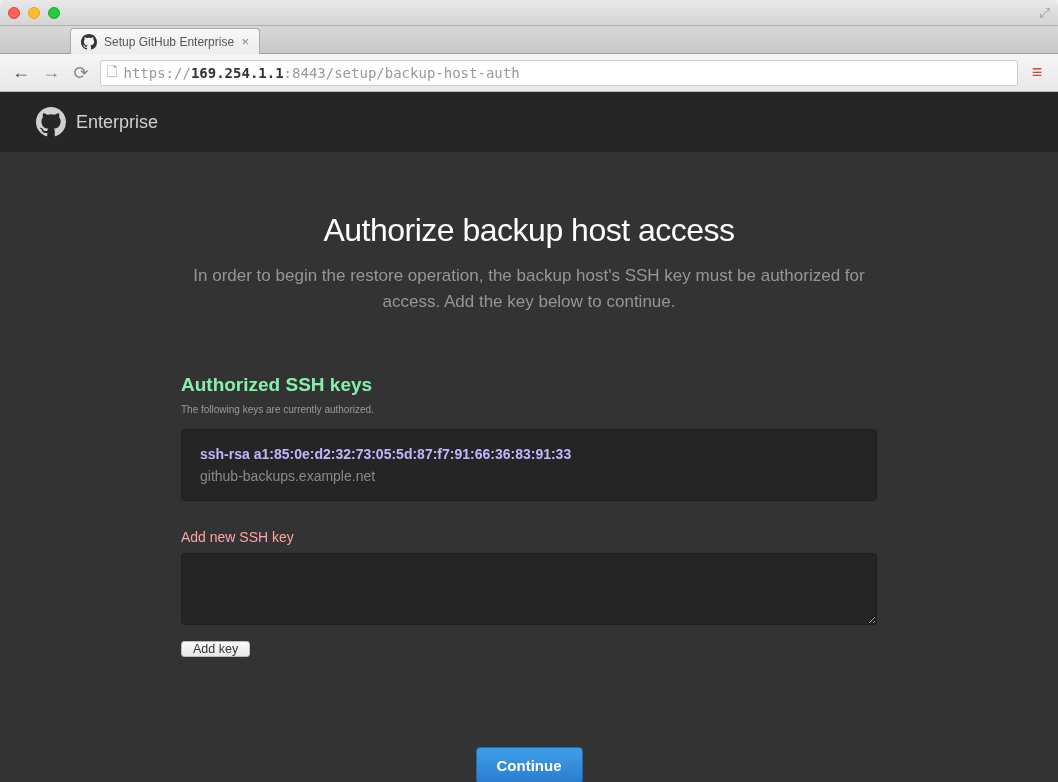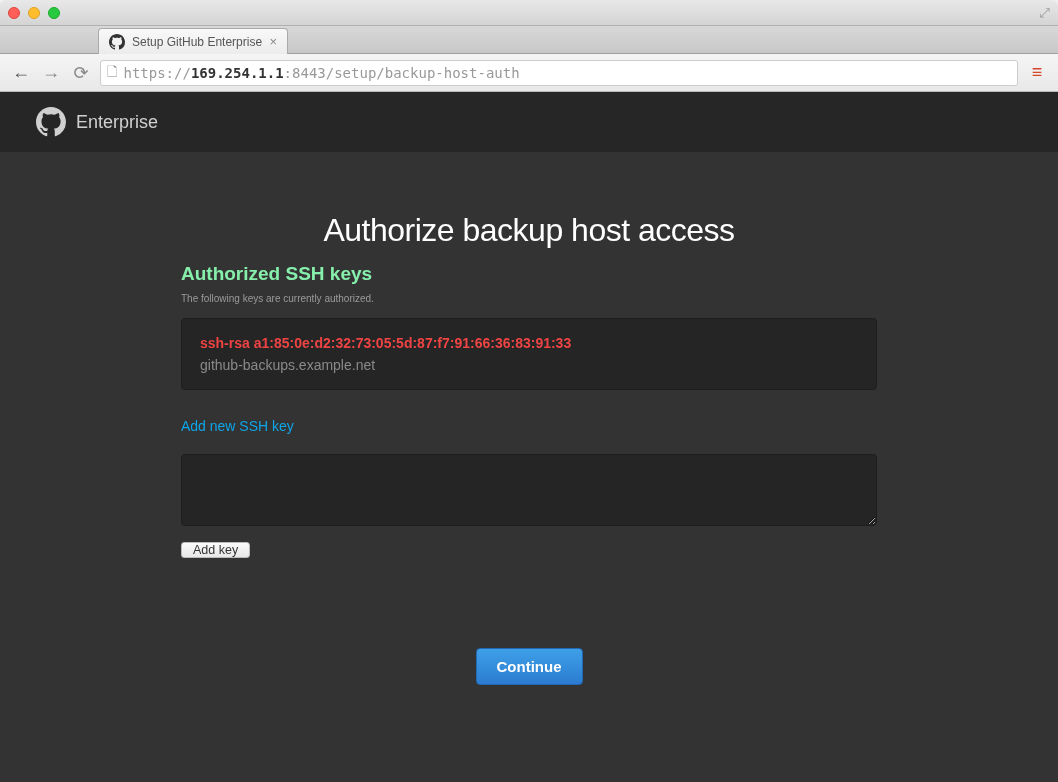--- a/index.html
+++ b/index.html
@@ -33,21 +33,21 @@
       color: #999;
       font-size: 13px;
     }
 
     
     .tab-bar {
       background: linear-gradient(#d8d8d8, #c8c8c8);
       height: 28px;
       display: flex;
       align-items: flex-end;
-      padding-left: 98px;
+      padding-left: 70px;
       border-bottom: 1px solid #a0a0a0;
     }
     .tab {
       background: linear-gradient(#f8f8f8, #ececec);
       height: 26px;
       display: flex;
       align-items: center;
       padding: 0 10px;
       border-radius: 4px 4px 0 0;
       border: 1px solid #aaa;
@@ -175,34 +175,34 @@
     }
 
     .key-box {
       background: #252525;
       border: 1px solid #1e1e1e;
       border-radius: 4px;
       padding: 16px 18px;
       margin-bottom: 28px;
     }
     .key-fingerprint {
-      color: #ef4444;
+      color: #c4b5fd;
       font-size: 14px;
       font-weight: 600;
       margin-bottom: 6px;
     }
     .key-host {
       color: #8a8a8a;
       font-size: 14px;
     }
 
     .field-label {
-      color: #0ea5e9;
+      color: #fca5a5;
       font-size: 14px;
-      margin-bottom: 20px;
+      margin-bottom: 8px;
       display: block;
     }
     .ssh-textarea {
       width: 100%;
       height: 72px;
       background: #252525;
       border: 1px solid #1e1e1e;
       border-radius: 4px;
       resize: both;
       color: #fff;
@@ -279,20 +279,21 @@
     <span class="github-mark">
       <svg viewBox="0 0 16 16" width="30" height="30" fill="#d0d0d0">
         <path d="M8 0C3.58 0 0 3.58 0 8c0 3.54 2.29 6.53 5.47 7.59.4.07.55-.17.55-.38 0-.19-.01-.82-.01-1.49-2.01.37-2.53-.49-2.69-.94-.09-.23-.48-.94-.82-1.13-.28-.15-.68-.52-.01-.53.63-.01 1.08.58 1.23.82.72 1.21 1.87.87 2.33.66.07-.52.28-.87.51-1.07-1.78-.2-3.64-.89-3.64-3.95 0-.87.31-1.59.82-2.15-.08-.2-.36-1.02.08-2.12 0 0 .67-.21 2.2.82.64-.18 1.32-.27 2-.27.68 0 1.36.09 2 .27 1.53-1.04 2.2-.82 2.2-.82.44 1.1.16 1.92.08 2.12.51.56.82 1.27.82 2.15 0 3.07-1.87 3.75-3.65 3.95.29.25.54.73.54 1.48 0 1.07-.01 1.93-.01 2.2 0 .21.15.46.55.38A8.013 8.013 0 0016 8c0-4.42-3.58-8-8-8z"></path>
       </svg>
     </span>
     <span class="brand-text">Enterprise</span>
   </div>
 
   <div class="content">
     <h1 class="page-title">Authorize backup host access</h1>
+    <p class="page-subtitle">In order to begin the restore operation, the backup host's SSH key must be authorized for access. Add the key below to continue.</p>
 
     <div class="section">
       <div class="section-title">Authorized SSH keys</div>
       <div class="section-sub">The following keys are currently authorized.</div>
 
       <div class="key-box">
         <div class="key-fingerprint">ssh-rsa a1:85:0e:d2:32:73:05:5d:87:f7:91:66:36:83:91:33</div>
         <div class="key-host">github-backups.example.net</div>
       </div>
 

